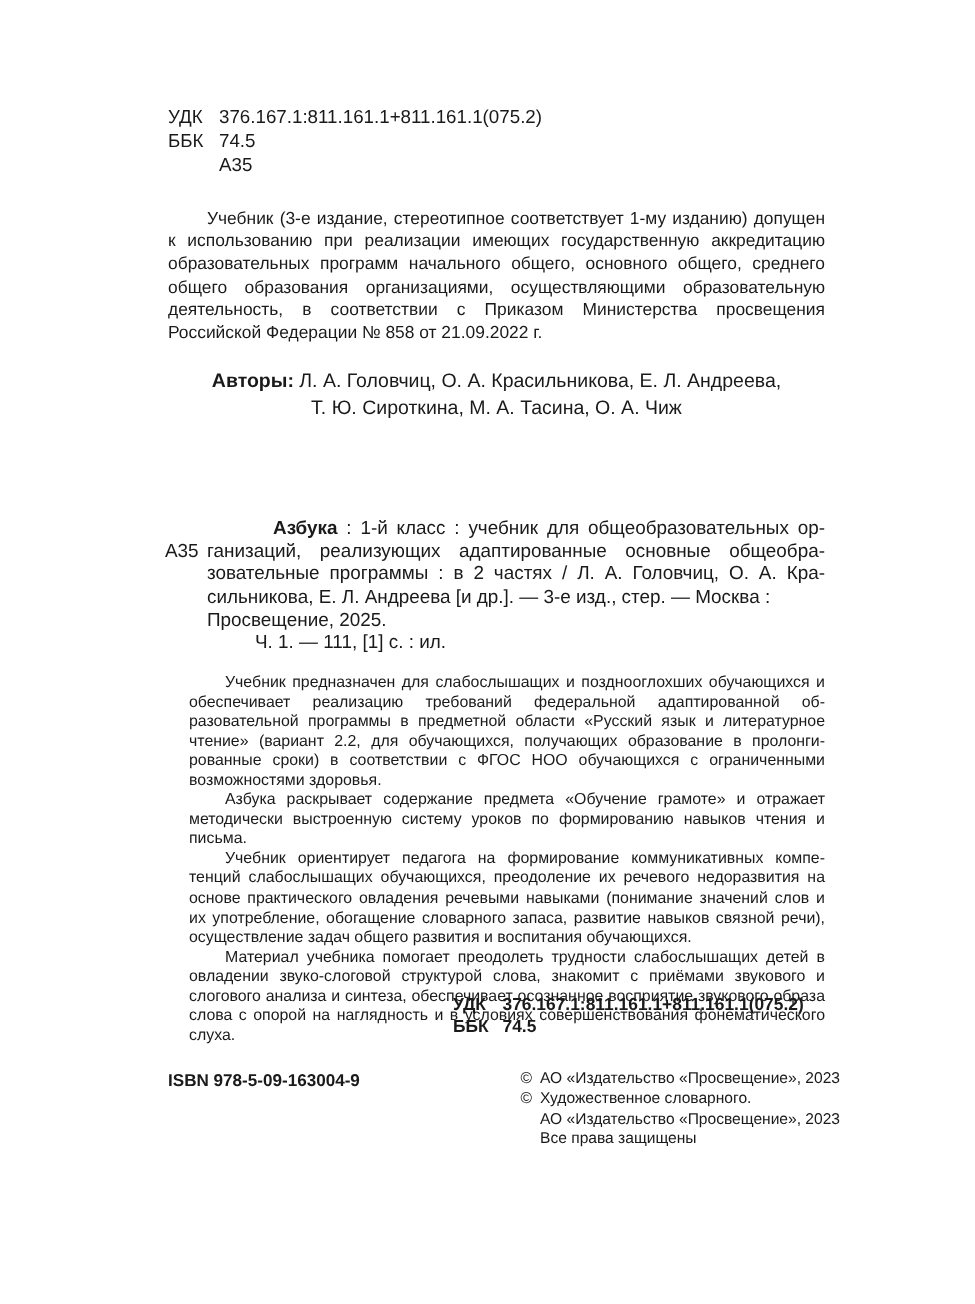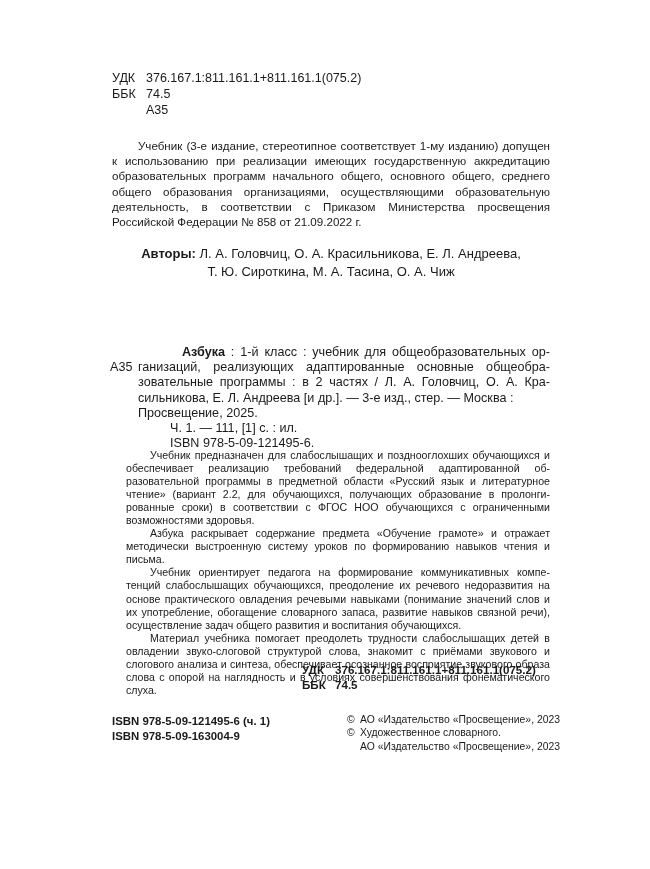--- a/index.html
+++ b/index.html
@@ -170,21 +170,20 @@
   <div class="authors">
     <div><b>Авторы:</b><span> Л. А. Головчиц, О. А. Красильникова, Е. Л. Андреева,</span></div>
     <div>Т. Ю. Сироткина, М. А. Тасина, О. А. Чиж</div>
   </div>
 
   <div class="biblio">
     <span class="a35">А35</span>
     <div class="first-line"><b>Азбука</b><span> : 1-й класс : учебник для общеобразовательных ор­ганизаций, реализующих адаптированные основные общеобра­зовательные программы : в 2 частях / Л. А. Головчиц, О. А. Кра­сильникова, Е. Л. Андреева [и др.]. — 3-е изд., стер. — Москва :</span></div>
     <div class="nojust">Просвещение, 2025.</div>
     <div class="isbn-line">Ч. 1. — 111, [1] с. : ил.</div>
-    <div class="isbn-line">ISBN 978-5-09-121495-6.</div>
   </div>
 
   <div class="annotation">
     <p>Учебник предназначен для слабослышащих и позднооглохших обучающих­ся и обеспечивает реализацию требований федеральной адаптированной об­разовательной программы в предметной области «Русский язык и литературное чтение» (вариант 2.2, для обучающихся, получающих образование в пролонги­рованные сроки) в соответствии с ФГОС НОО обучающихся с ограниченными возможностями здоровья.</p>
     <p>Азбука раскрывает содержание предмета «Обучение грамоте» и отражает методически выстроенную систему уроков по формированию навыков чтения и письма.</p>
     <p>Учебник ориентирует педагога на формирование коммуникативных компе­тенций слабослышащих обучающихся, преодоление их речевого недоразвития на основе практического овладения речевыми навыками (понимание значений слов и их употребление, обогащение словарного запаса, развитие навыков связной речи), осуществление задач общего развития и воспитания обучающихся.</p>
     <p>Материал учебника помогает преодолеть трудности слабослышащих детей в овладении звуко-слоговой структурой слова, знакомит с приёмами звукового и слогового анализа и синтеза, обеспечивает осознанное восприятие звукового образа слова с опорой на наглядность и в условиях совершенствования фоне­матического слуха.</p>
   </div>
 
   <div class="udk-bottom">
@@ -192,32 +191,35 @@
       <span class="lbl">УДК</span>
       <span class="val">376.167.1:811.161.1+811.161.1(075.2)</span>
     </div>
     <div class="row">
       <span class="lbl">ББК</span>
       <span class="val">74.5</span>
     </div>
   </div>
 
   <div class="isbn-footer">
-    <div>ISBN 978-5-09-121495-6 (ч. 1)</div>
     <div>ISBN 978-5-09-163004-9</div>
   </div>
 
   <div class="copyright">
     <div class="row">
       <span class="mark">©</span>
       <span>АО «Издательство «Просвещение», 2023</span>
     </div>
     <div class="row">
       <span class="mark">©</span>
       <span>Художественное словарного.</span>
     </div>
     <div class="row cont">
       <span class="mark">©</span>
       <span>АО «Издательство «Просвещение», 2023</span>
     </div>
+    <div class="row cont">
+      <span class="mark">©</span>
+      <span>Все права защищены</span>
+    </div>
   </div>
 
 </div>
 
 </body></html>

